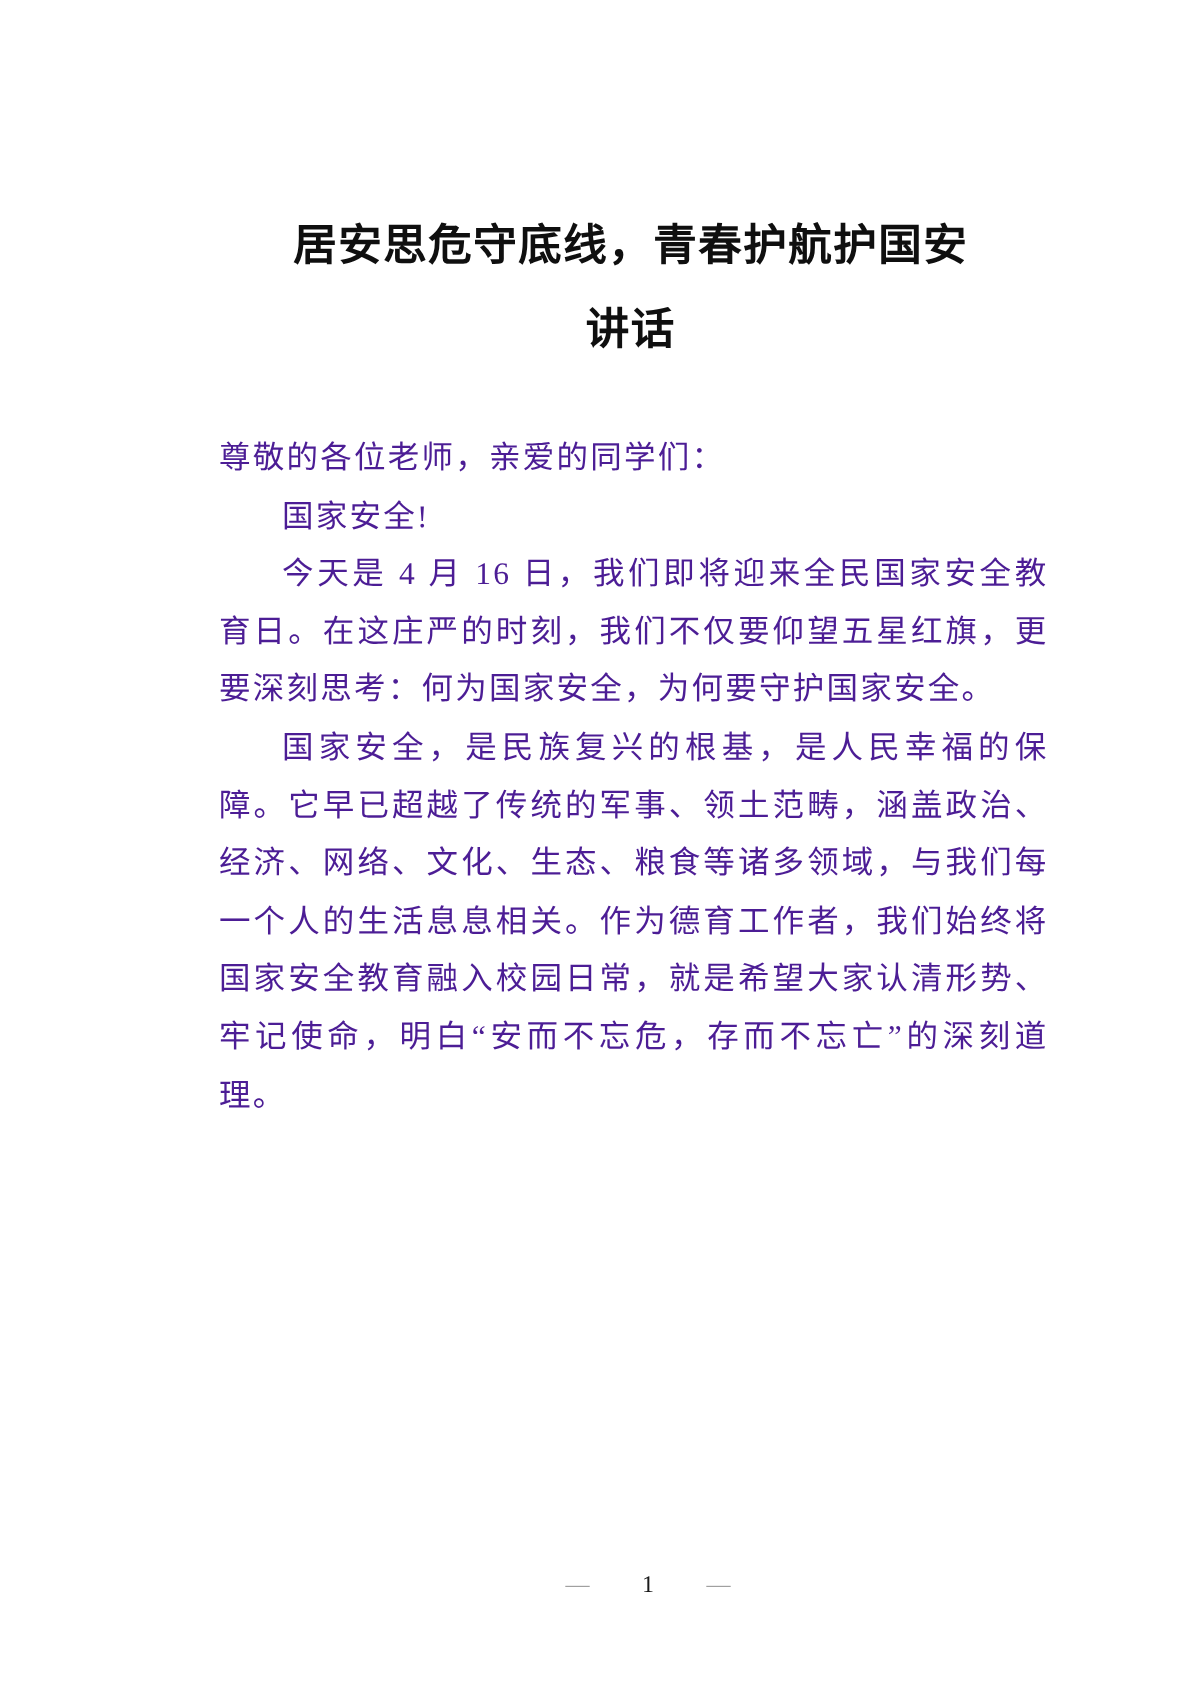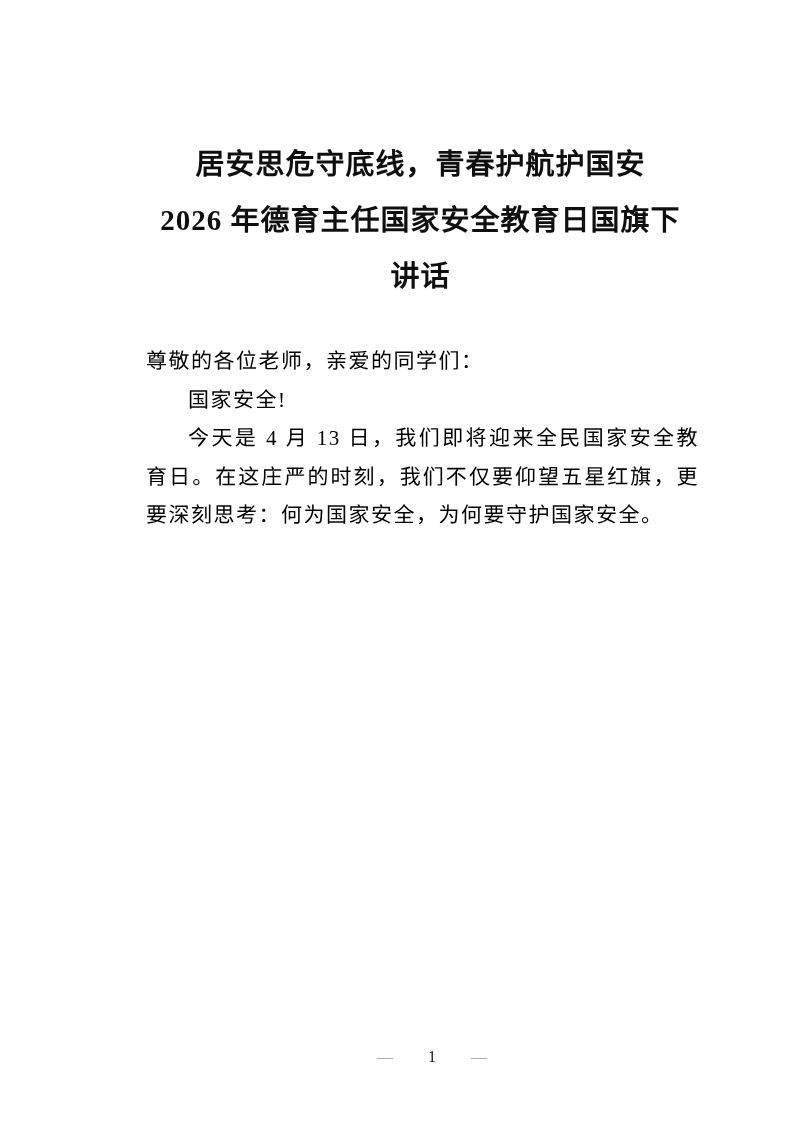--- a/index.html
+++ b/index.html
@@ -26,21 +26,21 @@
     line-height: 44px;
     letter-spacing: 1px;
   }
   .doc-title .title-line { display: block; }
   .doc-body {
     margin: 44px 106px 0 110px;
     font-size: 21px;
     line-height: 38.6px;
     text-align: justify;
     letter-spacing: 1.5px;
-    color: #000000;
+    color: #4c1d95;
   }
   .doc-body p { margin: 0; }
   .doc-body p.indent { text-indent: 2em; }
   .page-footer {
     position: absolute;
     bottom: 56px;
     left: 0;
     width: 100%;
     text-align: center;
     font-size: 16px;
@@ -53,27 +53,27 @@
   }
   .page-footer .num { color: #1a1a1a; }
 </style>
 </head>
 <body>
 
 <div class="page">
 
   <h1 class="doc-title">
     <span class="title-line">居安思危守底线，青春护航护国安</span>
-    <span class="title-line">2026 年德育主任国家安全教育日国旗下</span>
     <span class="title-line">讲话</span>
   </h1>
 
   <div class="doc-body">
     <p>尊敬的各位老师，亲爱的同学们：</p>
     <p class="indent">国家安全!</p>
-    <p class="indent">今天是 4 月 13 日，我们即将迎来全民国家安全教育日。在这庄严的时刻，我们不仅要仰望五星红旗，更要深刻思考：何为国家安全，为何要守护国家安全。</p>
+    <p class="indent">今天是 4 月 16 日，我们即将迎来全民国家安全教育日。在这庄严的时刻，我们不仅要仰望五星红旗，更要深刻思考：何为国家安全，为何要守护国家安全。</p>
+    <p class="indent">国家安全，是民族复兴的根基，是人民幸福的保障。它早已超越了传统的军事、领土范畴，涵盖政治、经济、网络、文化、生态、粮食等诸多领域，与我们每一个人的生活息息相关。作为德育工作者，我们始终将国家安全教育融入校园日常，就是希望大家认清形势、牢记使命，明白“安而不忘危，存而不忘亡”的深刻道理。</p>
   </div>
 
   <div class="page-footer">
     <span class="dash">—</span><span class="num">1</span><span class="dash">—</span>
   </div>
 
 </div>
 
 </body></html>

